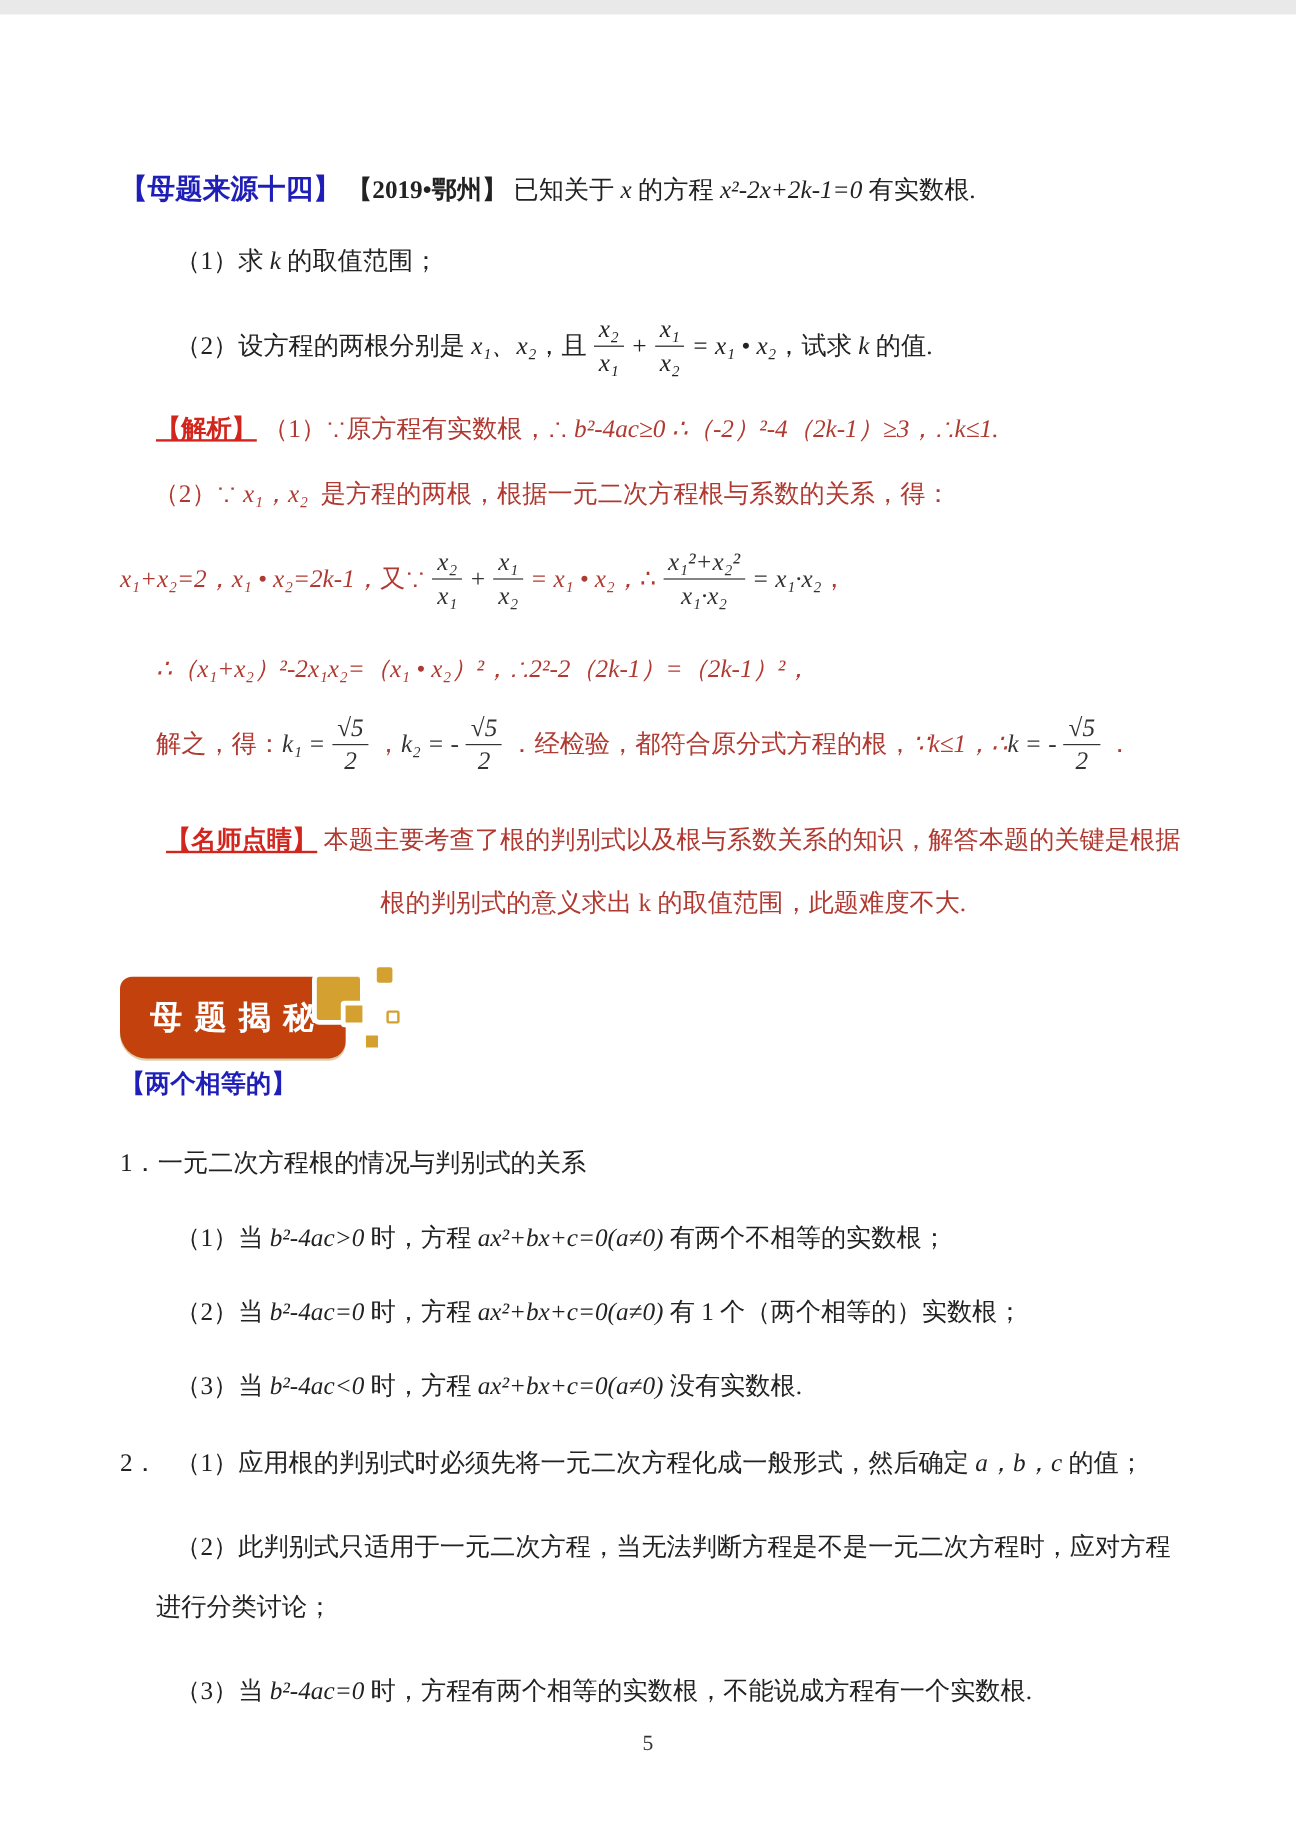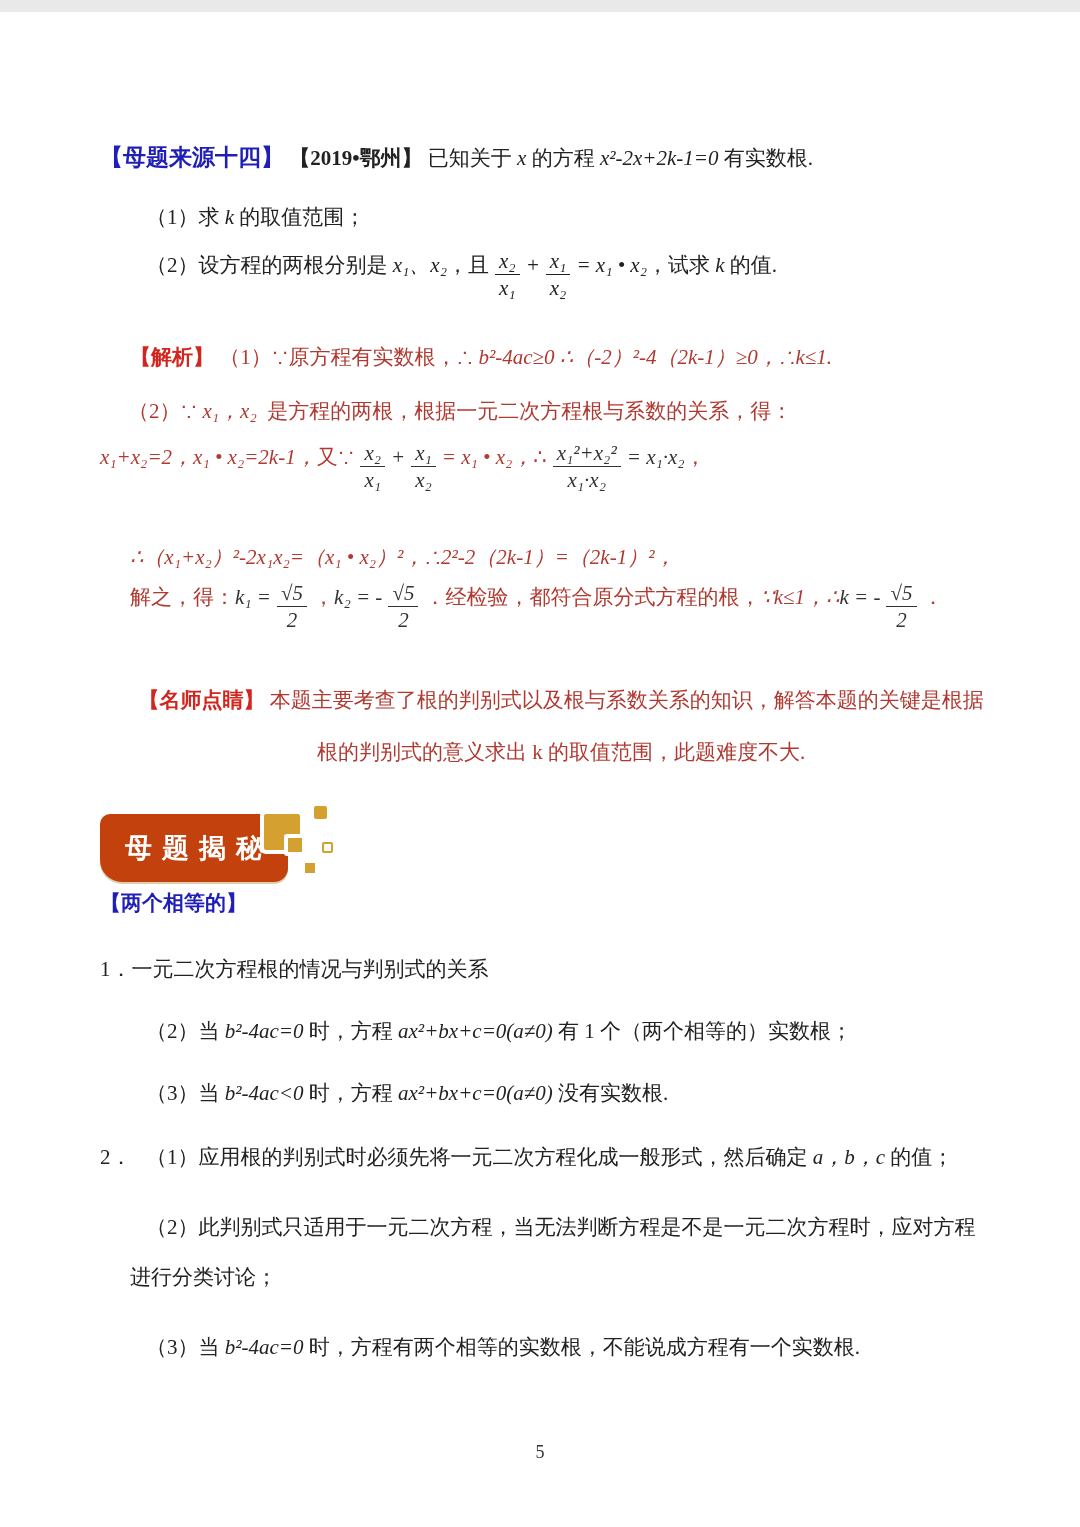--- a/index.html
+++ b/index.html
@@ -14,35 +14,35 @@
   }
   .doc{
     position:absolute;
     left:100px; right:88px; top:128px;
     font-size:21px;
     line-height:34px;
   }
   
   .blue{color:#1f1fb8;font-weight:bold;}
   .red{color:#b03a31;}
-  .redlabel{color:#d2251d;font-weight:bold;}
+  .redlabel{color:#d2251d;font-weight:bold;text-decoration:underline;}
   .mk{color:#333333;}
   .bold{font-weight:bold;}
   
   .mi{font-style:italic;}
   
   .frac{
     display:inline-flex;flex-direction:column;align-items:center;
     vertical-align:middle;margin:0 6px;font-style:italic;
     line-height:1.25;text-align:center;font-family:Liberation Serif, serif;
   }
   .frac .num{display:block;border-bottom:1.6px solid currentColor;padding:0 4px;}
   .frac .den{display:block;padding:0 4px;}
   
-  .mrow{display:flex;white-space:pre;flex-wrap:nowrap;}
+  .mrow{display:flex;align-items:center;white-space:pre;flex-wrap:nowrap;}
   span[data-bind]{white-space:pre-wrap;}
   .mrow span{white-space:pre;}
   
   .title-row{line-height:36px;}
   .q1{margin-top:24px;padding-left:46px;}
   .q2{margin-top:14px;padding-left:46px;min-height:80px;}
   .ana1{margin-top:12px;padding-left:30px;}
   .ana2{margin-top:20px;padding-left:28px;}
   .ana3{margin-top:12px;min-height:84px;}
   .ana4{margin-top:16px;padding-left:30px;}
@@ -106,21 +106,21 @@
         <span class="den" data-bind="problem.q2_frac2.den">x₂</span>
       </span>
       <span class="mi" data-bind="problem.q2_eq">= x₁ • x₂</span>
       <span><span>，试求 </span><span class="mi">k</span><span> 的值.</span></span>
     </div>
 
     <div class="ana1">
       <span class="redlabel" data-bind="analysis.label">【解析】</span>
       <span class="red" data-bind="analysis.line1_a">（1）∵原方程有实数根，∴</span>
       <span class="red mi" data-bind="analysis.line1_b">b²-4ac≥0</span>
-      <span class="red mi" data-bind="analysis.line1_c">∴（-2）²-4（2k-1）≥0，∴k≤1.</span>
+      <span class="red mi" data-bind="analysis.line1_c">∴（-2）²-4（2k-1）≥3，∴k≤1.</span>
     </div>
 
     <div class="ana2">
       <span class="red" data-bind="analysis.line2_a">（2）∵</span>
       <span class="red mi" data-bind="analysis.line2_b">x₁，x₂</span>
       <span class="red" data-bind="analysis.line2_c"> 是方程的两根，根据一元二次方程根与系数的关系，得：</span>
     </div>
 
     <div class="ana3 mrow">
       <span class="red mi" data-bind="analysis.line3_a">x₁+x₂=2，x₁ • x₂=2k-1，</span>
@@ -189,20 +189,21 @@
         <span class="sq sq5"></span>
       </div>
     </div>
 
 
     <div class="method-label">
       <span class="blue" data-bind="method.label">【两个相等的】</span>
     </div>
 
     <div class="m-title" data-bind="method.item1.title">1．一元二次方程根的情况与判别式的关系</div>
+    <div class="sub"><span>（1）当 </span><span class="mi">b²-4ac&gt;0</span><span> 时，方程 </span><span class="mi">ax²+bx+c=0(a≠0)</span><span> 有两个不相等的实数根；</span></div>
     <div class="sub"><span>（2）当 </span><span class="mi">b²-4ac=0</span><span> 时，方程 </span><span class="mi">ax²+bx+c=0(a≠0)</span><span> 有 1 个（两个相等的）实数根；</span></div>
     <div class="sub"><span>（3）当 </span><span class="mi">b²-4ac&lt;0</span><span> 时，方程 </span><span class="mi">ax²+bx+c=0(a≠0)</span><span> 没有实数根.</span></div>
 
     <div class="num-row">
       <span class="num-mark" data-bind="method.item2.num">2．</span>
       <span class="num-body"><span>（1）应用根的判别式时必须先将一元二次方程化成一般形式，然后确定 </span><span class="mi">a，b，c</span><span> 的值；</span></span>
     </div>
     <div class="sub hang"><span>（2）此判别式只适用于一元二次方程，当无法判断方程是不是一元二次方程时，应对方程进行分类讨论；</span></div>
     <div class="sub"><span>（3）当 </span><span class="mi">b²-4ac=0</span><span> 时，方程有两个相等的实数根，不能说成方程有一个实数根.</span></div>
 

